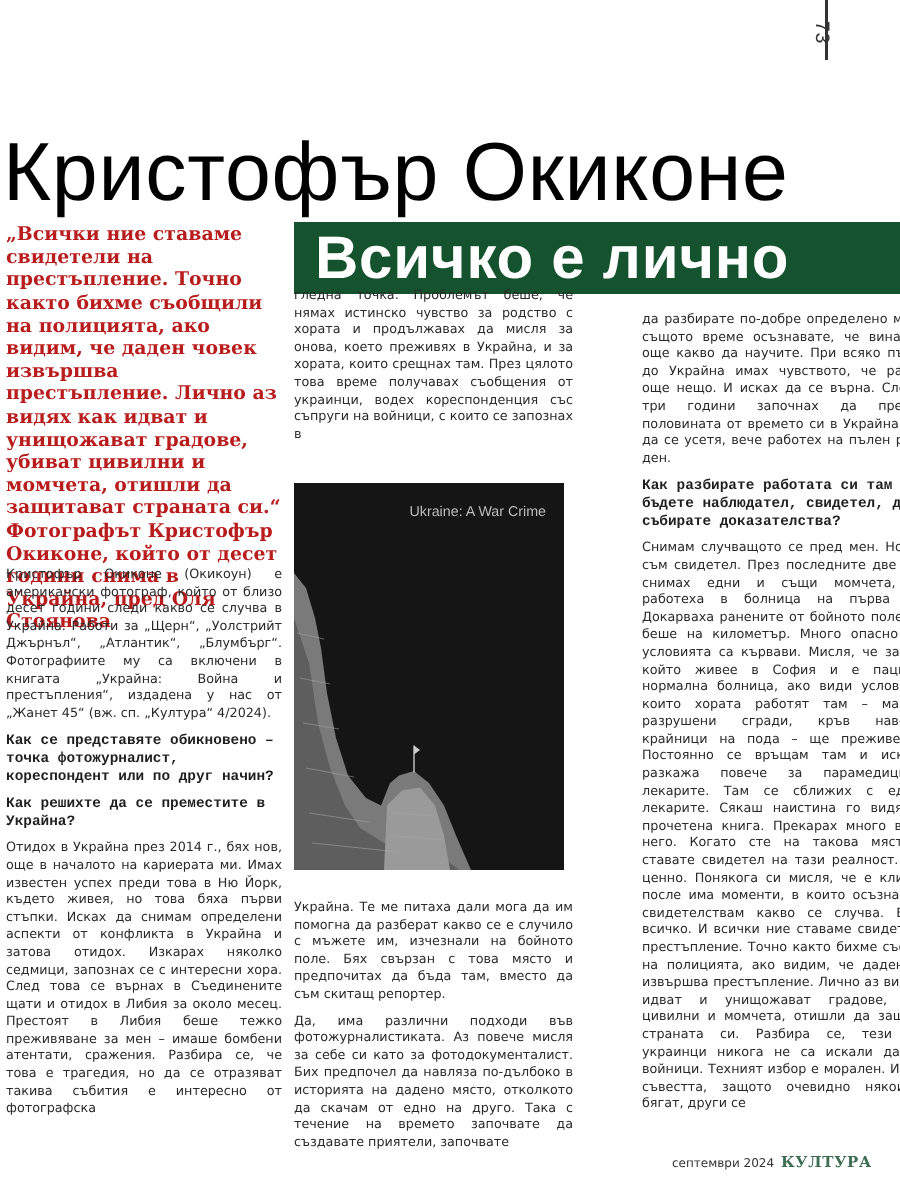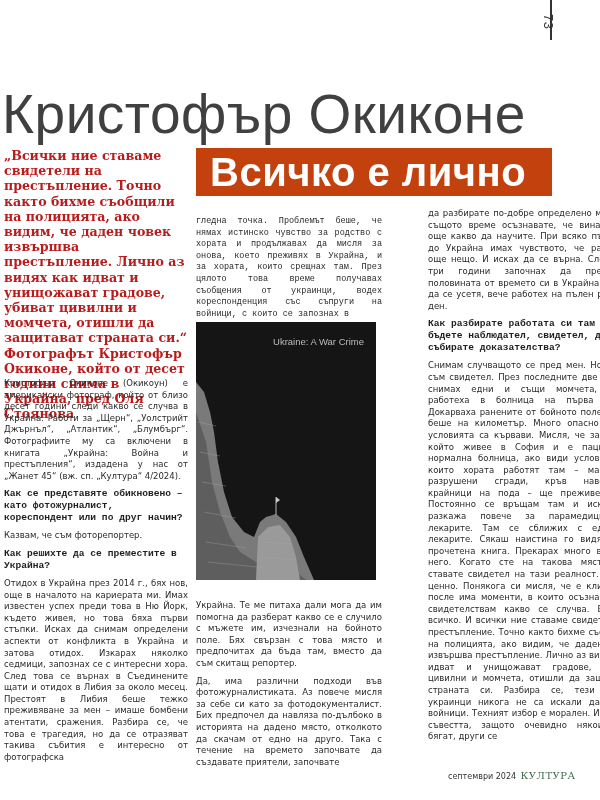--- a/index.html
+++ b/index.html
@@ -1,52 +1,51 @@
 <!DOCTYPE html>
 <html><head>
 <meta charset="utf-8">
 <style>
   html, body { margin: 0; padding: 0; background: #ffffff; }
   body { width: 600px; height: 800px; position: relative; overflow: hidden; font-family: "DejaVu Sans", sans-serif; color: #222; }
   .page-num-bar { position: absolute; left: 550px; top: 0; width: 2px; height: 40px; background: #333; }
   .page-num { position: absolute; left: 556px; top: 14px; font-size: 13px; color: #333; transform: rotate(90deg); transform-origin: left top; font-family: "Liberation Sans", sans-serif; letter-spacing: 0.5px; }
-  .title { position: absolute; left: 2px; top: 82px; font-family: "Liberation Sans", sans-serif; font-weight: 300; font-size: 55px; color: #404040; letter-spacing: 0.5px; -webkit-text-stroke: 0; font-stretch: condensed; }
-  .headline-bar { position: absolute; left: 196px; top: 148px; width: 356px; height: 48px; background: #c2410c; }
+  .title { position: absolute; left: 2px; top: 82px; font-family: "Liberation Sans", sans-serif; font-weight: 300; font-size: 55px; color: #000000; letter-spacing: 0.5px; -webkit-text-stroke: 0; font-stretch: condensed; }
+  .headline-bar { position: absolute; left: 196px; top: 148px; width: 404px; height: 48px; background: #14532d; }
   .headline { position: absolute; left: 14px; top: 0; font-family: "Liberation Sans", sans-serif; font-weight: bold; font-size: 40px; line-height: 48px; color: #ffffff; letter-spacing: 0.5px; }
   .lead { position: absolute; left: 4px; top: 148px; width: 186px; font-family: "DejaVu Serif", serif; font-weight: bold; font-size: 12.6px; line-height: 15.2px; color: #b91c1c; }
   .col { position: absolute; font-family: "DejaVu Sans", sans-serif; font-size: 8.5px; line-height: 11.6px; color: #2a2a2a; text-align: justify; hyphens: auto; }
   .col p { margin: 0 0 6px 0; }
   .col .q { font-family: Liberation Mono, monospace; font-weight: bold; font-size: 9.6px; line-height: 12px; color: #1f1f1f; margin: 6px 0 6px 0; text-align: left; }
   .col1 { left: 4px; top: 378px; width: 184px; }
-  .col2a { left: 196px; top: 216px; width: 186px; font-family: Liberation Mono, monospace; }
+  .col2a { left: 196px; top: 192px; width: 186px; }
   .col2b { left: 196px; top: 600px; width: 186px; }
   .col3 { left: 380px; top: 208px; width: 206px; margin-left: 48px; }
   .photo { position: absolute; left: 196px; top: 322px; width: 180px; height: 258px; background: #b91c1c; overflow: hidden; }
   .photo-title { position: absolute; right: 12px; top: 14px; color: #bbb; font-family: "Liberation Sans", sans-serif; font-size: 9.5px; }
   .footer { position: absolute; left: 448px; top: 770px; font-size: 8px; color: #333; font-family: "DejaVu Sans", sans-serif; }
-  .footer .brand { font-family: "DejaVu Serif", serif; font-weight: normal; font-size: 10px; color: #3d6d52; letter-spacing: 0.5px; margin-left: 2px; }
+  .footer .brand { font-family: "DejaVu Serif", serif; font-weight: bold; font-size: 10px; color: #3d6d52; letter-spacing: 0.5px; margin-left: 2px; }
 </style>
 </head>
 <body>
 
 <div class="page-num-bar"></div>
 <div class="page-num">73</div>
 
 <div class="title">Кристофър Окиконе</div>
 
 <div class="headline-bar">
   <div class="headline">Всичко е лично</div>
 </div>
 
 <div class="lead">„Всички ние ставаме свидетели на престъпление. Точно както бихме съобщили на полицията, ако видим, че даден човек извършва престъпление. Лично аз видях как идват и унищожават градове, убиват цивилни и момчета, отишли да защитават страната си.“ Фотографът Кристофър Окиконе, който от десет години снима в Украйна, пред Оля Стоянова</div>
 
 <div class="col col1">
   <p>Кристофър Окиконе (Окикоун) е американски фотограф, който от близо десет години следи какво се случва в Украйна. Работи за „Щерн“, „Уолстрийт Джърнъл“, „Атлантик“, „Блумбърг“. Фотографиите му са включени в книгата „Украйна: Война и престъпления“, издадена у нас от „Жанет 45“ (вж. сп. „Култура“ 4/2024).</p>
-  <p class="q">Как се представяте обикновено – като фотожурналист, кореспондент или по друг начин?</p>
-  <p>Казвам, че съм фоторепортер.</p>
+  <p class="q">Как се представяте обикновено – точка фотожурналист, кореспондент или по друг начин?</p>
   <p class="q">Как решихте да се преместите в Украйна?</p>
   <p>Отидох в Украйна през 2014 г., бях нов, още в началото на кариерата ми. Имах известен успех преди това в Ню Йорк, където живея, но това бяха първи стъпки. Исках да снимам определени аспекти от конфликта в Украйна и затова отидох. Изкарах няколко седмици, запознах се с интересни хора. След това се върнах в Съединените щати и отидох в Либия за около месец. Престоят в Либия беше тежко преживяване за мен – имаше бомбени атентати, сражения. Разбира се, че това е трагедия, но да се отразяват такива събития е интересно от фотографска</p>
 </div>
 
 <div class="col col2a">
   <p>гледна точка. Проблемът беше, че нямах истинско чувство за родство с хората и продължавах да мисля за онова, което преживях в Украйна, и за хората, които срещнах там. През цялото това време получавах съобщения от украинци, водех кореспонденция със съпруги на войници, с които се запознах в</p>
 </div>
 
 <div class="photo">
   <svg width="180" height="258" viewBox="0 0 180 258">

